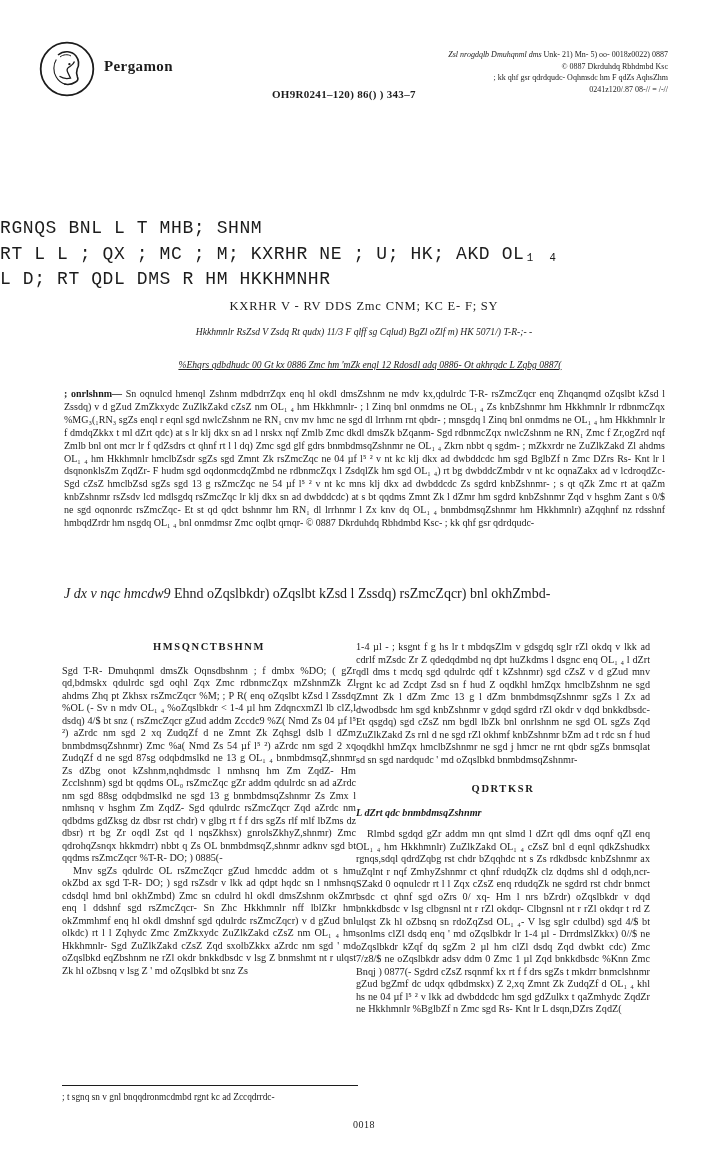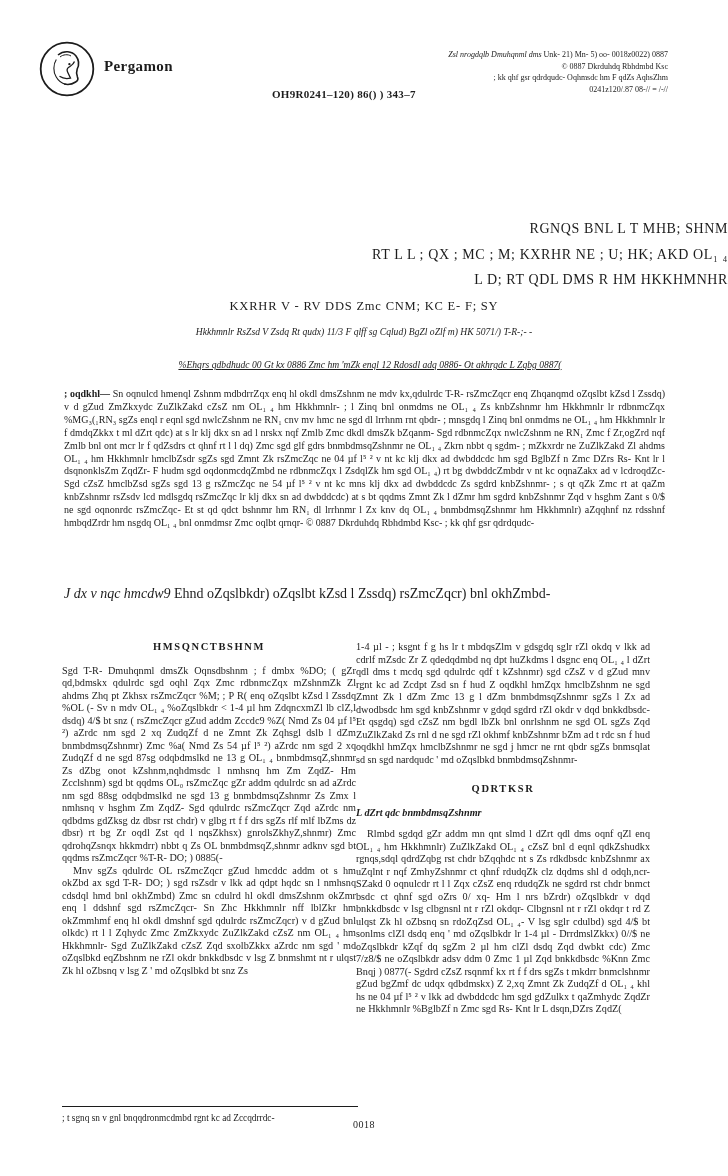--- a/index.html
+++ b/index.html
@@ -23,21 +23,21 @@
     text-align:right;font-size:8px;line-height:11.5px;color:#222;
   }
   .hdr-right .it{font-style:italic;}
   .journal-id{
     position:absolute;left:272px;top:88px;
     font-weight:bold;font-size:11px;letter-spacing:.3px;
   }
   
   .title{
     position:absolute;left:0;right:0;top:216px;
-    text-align:right;font-size:14px;line-height:25.5px;letter-spacing:.6px;
+    text-align:left;font-size:18px;line-height:25.5px;letter-spacing:.6px;font-family:Liberation Mono, monospace;
   }
   .authors{
     position:absolute;left:0;right:0;top:299px;
     text-align:center;font-size:12.5px;letter-spacing:.8px;
   }
   .affiliation{
     position:absolute;left:0;right:0;top:326px;
     text-align:center;font-style:italic;font-size:9.6px;
   }
   .received{
@@ -68,21 +68,21 @@
   .sec-heading.results{margin-top:17px;}
   .sub-heading{
     font-style:italic;font-size:10.2px;margin:0 0 9px 0;text-align:left;font-family:Liberation Serif, serif;
   }
   .col p{margin:0;}
   .col p.indent{text-indent:11px;}
   .col p + p{margin-top:0;}
   
   .footnote{
     position:absolute;left:62px;top:1085px;width:296px;
-    font-size:9.3px;line-height:12px;margin-top:21px;
+    font-size:9.3px;line-height:12px;
   }
   .footnote .rule{border-top:1.4px solid #1c1c1c;margin-bottom:5px;width:296px;}
   .pageno{
     position:absolute;left:0;right:0;top:1119px;
     text-align:center;font-size:10px;letter-spacing:.5px;
   }
 </style>
 </head>
 <body>
 
@@ -113,21 +113,21 @@
     <div>RGNQS BNL L T MHB; SHNM</div>
     <div>RT L L ; QX ; MC ; M; KXRHR NE ; U; HK; AKD OL₁ ₄</div>
     <div>L D; RT QDL DMS R HM HKKHMNHR</div>
   </div>
 
   <div class="authors">KXRHR V - RV DDS Zmc CNM; KC E- F; SY</div>
   <div class="affiliation">Hkkhmnlr RsZsd V Zsdq Rt qudx) 11/3 F qlff sg Cqlud) BgZl oZlf m) HK 5071/) T-R-;- -</div>
   <div class="received">%Ehqrs qdbdhudc 00 Gt kx 0886 Zmc hm 'mZk enql 12 Rdosdl adq 0886- Ot akhrgdc L Zqbg 0887(</div>
 
   <div class="abstract">
-    <span class="lbl">; oqdkhl—</span>
+    <span class="lbl">; onrlshnm—</span>
     <span>Sn oqnulcd hmenql Zshnm mdbdrrZqx enq hl okdl dmsZshnm ne mdv kx,qdulrdc T-R- rsZmcZqcr enq Zhqanqmd oZqslbt kZsd l Zssdq) v d gZud ZmZkxydc ZuZlkZakd cZsZ nm OL₁ ₄ hm Hkkhmnlr- ; l Zinq bnl onmdms ne OL₁ ₄ Zs knbZshnmr hm Hkkhmnlr lr rdbnmcZqx %MG₃(₁RN₃ sgZs enql r eqnl sgd nwlcZshnm ne RN₁ cnv mv hmc ne sgd dl lrrhnm rnt qbdr- ; mnsgdq l Zinq bnl onmdms ne OL₁ ₄ hm Hkkhmnlr lr f dmdqZkkx t ml dZrt qdc) at s lr klj dkx sn ad l nrskx nqf Zmlb Zmc dkdl dmsZk bZqanm- Sgd rdbnmcZqx nwlcZshnm ne RN₁ Zmc f Zr,ogZrd nqf Zmlb bnl ont mcr lr f qdZsdrs ct qhnf rt l l dq) Zmc sgd glf gdrs bnmbdmsqZshnmr ne OL₁ ₄ Zkrn nbbt q sgdm- ; mZkxrdr ne ZuZlkZakd Zl ahdms OL₁ ₄ hm Hkkhmnlr hmclbZsdr sgZs sgd Zmnt Zk rsZmcZqc ne 04 µf l⁵ ² v nt kc klj dkx ad dwbddcdc hm sgd BglbZf n Zmc DZrs Rs- Knt lr l dsqnonklsZm ZqdZr- F hudm sgd oqdonmcdqZmbd ne rdbnmcZqx l ZsdqlZk hm sgd OL₁ ₄) rt bg dwbddcZmbdr v nt kc oqnaZakx ad v lcdroqdZc- Sgd cZsZ hmclbZsd sgZs sgd 13 g rsZmcZqc ne 54 µf l⁵ ² v nt kc mns klj dkx ad dwbddcdc Zs sgdrd knbZshnmr- ; s qt qZk Zmc rt at qaZm knbZshnmr rsZsdv lcd mdlsgdq rsZmcZqc lr klj dkx sn ad dwbddcdc) at s bt qqdms Zmnt Zk l dZmr hm sgdrd knbZshnmr Zqd v hsghm Zant s 0/$ ne sgd oqnonrdc rsZmcZqc- Et st qd qdct bshnmr hm RN₁ dl lrrhnmr l Zx knv dq OL₁ ₄ bnmbdmsqZshnmr hm Hkkhmnlr) aZqqhnf nz rdsshnf hmbqdZrdr hm nsgdq OL₁ ₄ bnl onmdmsr Zmc oqlbt qrnqr- © 0887 Dkrduhdq Rbhdmbd Ksc- ; kk qhf gsr qdrdqudc-</span>
   </div>
 
   <div class="keywords">
     <span class="lbl">J dx v nqc hmcdw9</span><span> Ehnd oZqslbkdr) oZqslbt kZsd l Zssdq) rsZmcZqcr) bnl okhZmbd-</span>
   </div>
 
   <div class="columns">
     <div class="col">
       <h2 class="sec-heading">HMSQNCTBSHNM</h2>

